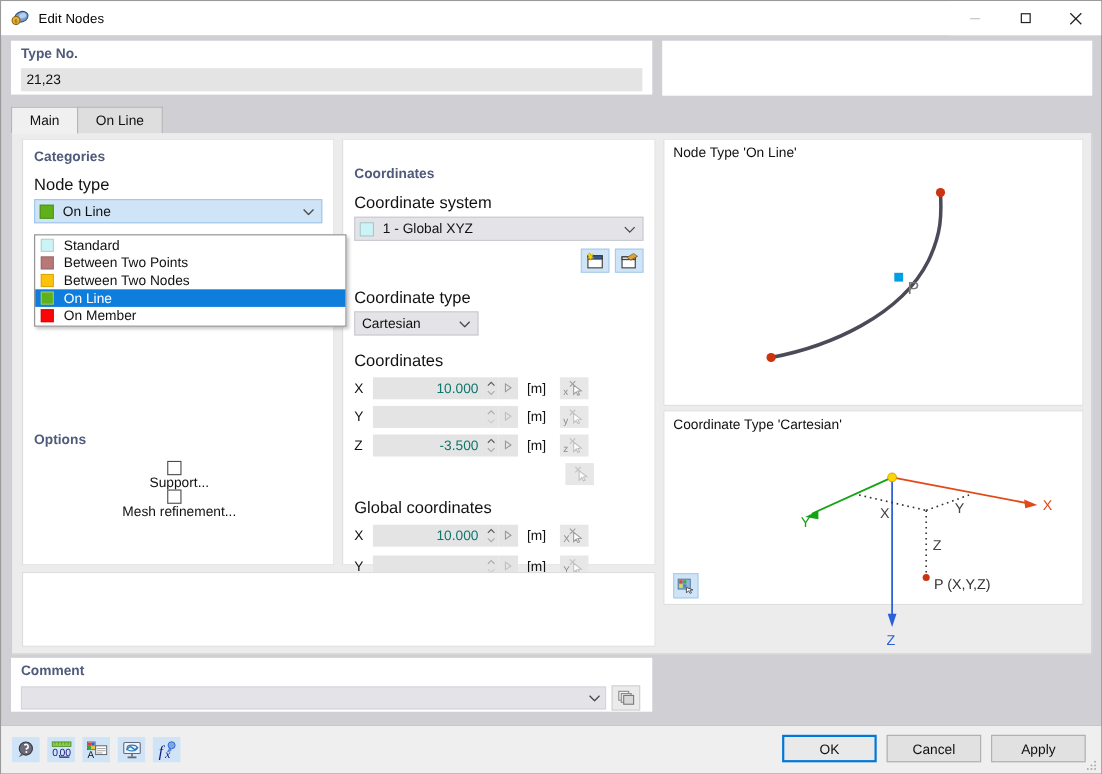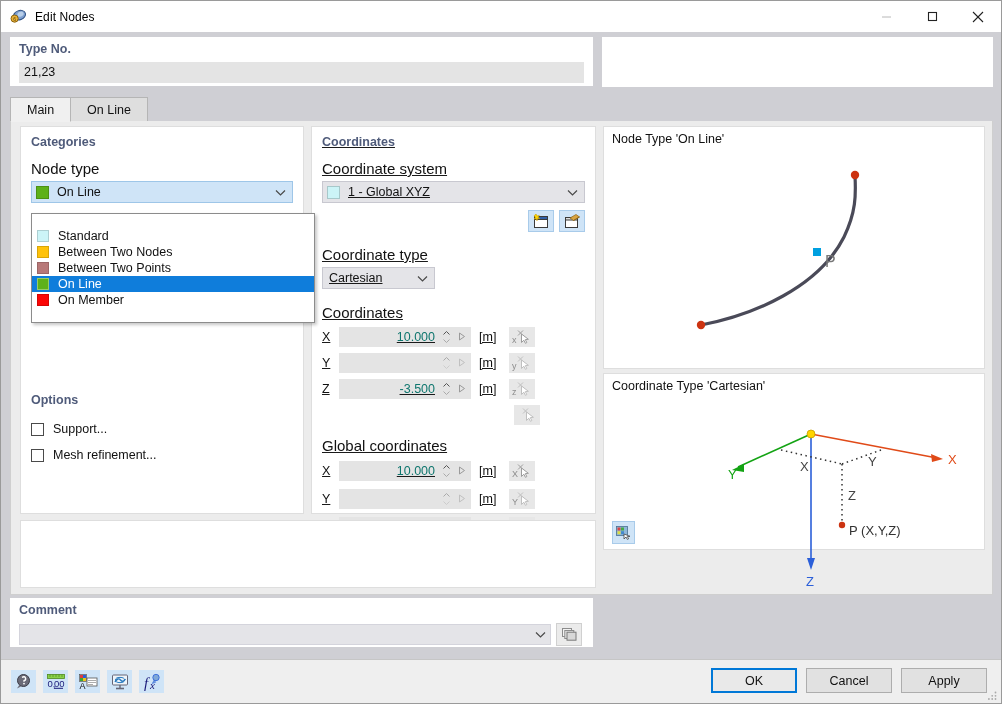--- a/index.html
+++ b/index.html
@@ -118,52 +118,51 @@
   .chev svg { display:block; }
 
   
   #nodetype-dropdown {
     position: absolute; left: 10px; top: 86px;
     width: 284px;
     background: #ffffff;
     border: 1px solid #8c8c8c;
     box-shadow: 2px 2px 3px rgba(0,0,0,.22);
     z-index: 60;
-    padding: 14px 0;
+    padding: 1px 0;
   }
   .dd-item {
     height: 16px; display: flex; align-items: center;
     padding: 0 5px; font-size: 12.5px; color: #111;
   }
   .dd-item .swatch {
     width: 12px; height: 12px; flex: none; margin-right: 9px;
     border: 1px solid rgba(0,0,0,.15);
   }
   .dd-item.selected { background: #0f7ddb; color: #ffffff; }
   .dd-item.selected .swatch { border-color: rgba(255,255,255,.35); }
 
   #options-caption {
     position: absolute; left: 10px; top: 266px;
     color: #4f5b7a; font-size: 12.5px; font-weight: bold;
   }
 
-  .checkrow { display: flex; align-items: center; height: 20px; margin-top: 6px; }
+  .checkrow { display: flex; align-items: center; height: 20px; margin-top: 6px; flex-direction: column; }
   .checkbox {
     width: 13px; height: 13px; border: 1px solid #4a4a4a;
     background: #fff; margin-right: 9px; flex: none;
   }
   .checkrow span { font-size: 12.5px; color: #111; }
 
   
   #coords-panel {
     position: absolute; left: 300px; top: 5px;
     width: 285px; height: 388px;
     background: #ffffff; border: 1px solid #dedede;
-    padding: 8px 10px;
-    text-decoration: underline;
+    padding: 24px 10px;
   }
   .axis-row { display: flex; align-items: center; height: 23px; margin-bottom: 3px; }
   .axis-lbl { width: 17px; font-size: 12.5px; color: #111; }
   .numbox {
     width: 100px; height: 20px;
     background: #e4e4e4; border: none;
     display: flex; align-items: center; justify-content: flex-end;
     font-size: 12.5px; color: #0f766e;
     padding-right: 4px;
   }
@@ -343,26 +342,26 @@
           <span>Mesh refinement...</span>
         </div>
       </div>
 
       <div id="nodetype-dropdown">
         <div class="dd-item">
           <span class="swatch" style="background:#ccf4f7"></span>
           <span>Standard</span>
         </div>
         <div class="dd-item">
+          <span class="swatch" style="background:#b87878"></span>
+          <span>Between Two Points</span>
+        </div>
+        <div class="dd-item">
           <span class="swatch" style="background:#ffc20a"></span>
           <span>Between Two Nodes</span>
-        </div>
-        <div class="dd-item">
-          <span class="swatch" style="background:#b87878"></span>
-          <span>Between Two Points</span>
         </div>
         <div class="dd-item selected">
           <span class="swatch" style="background:#5eb11a"></span>
           <span>On Line</span>
         </div>
         <div class="dd-item">
           <span class="swatch" style="background:#fb0606"></span>
           <span>On Member</span>
         </div>
       </div>

